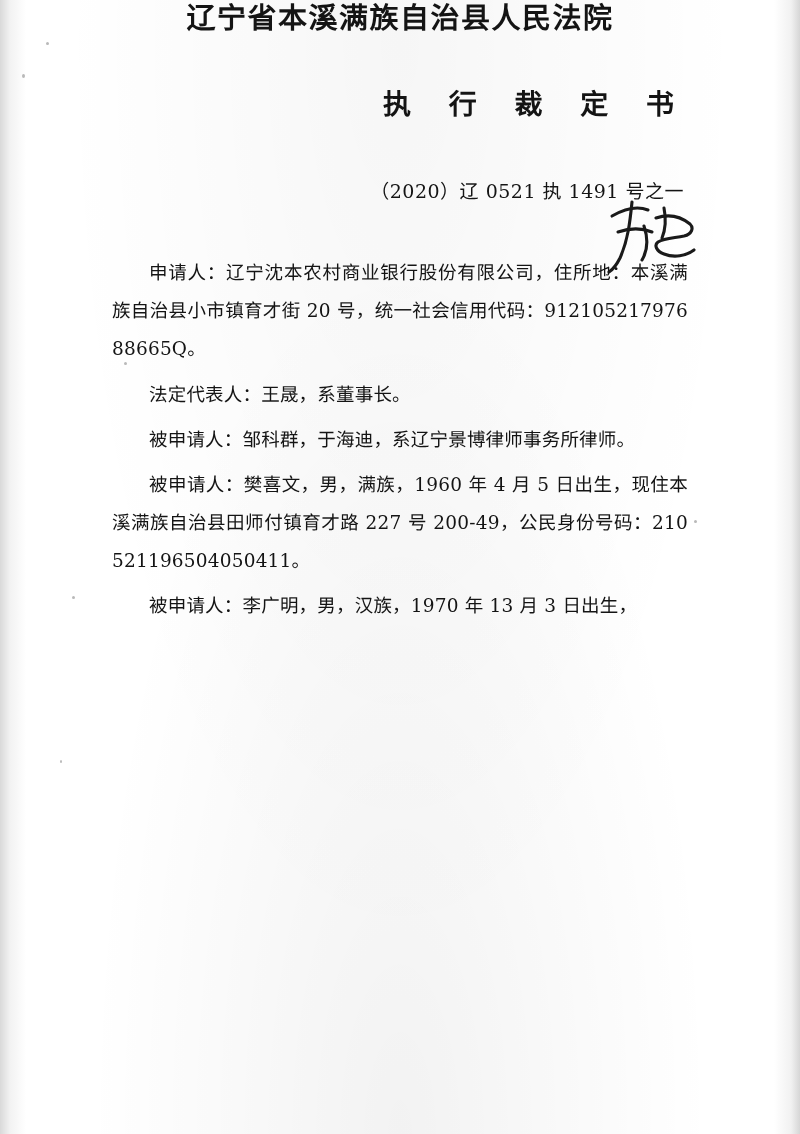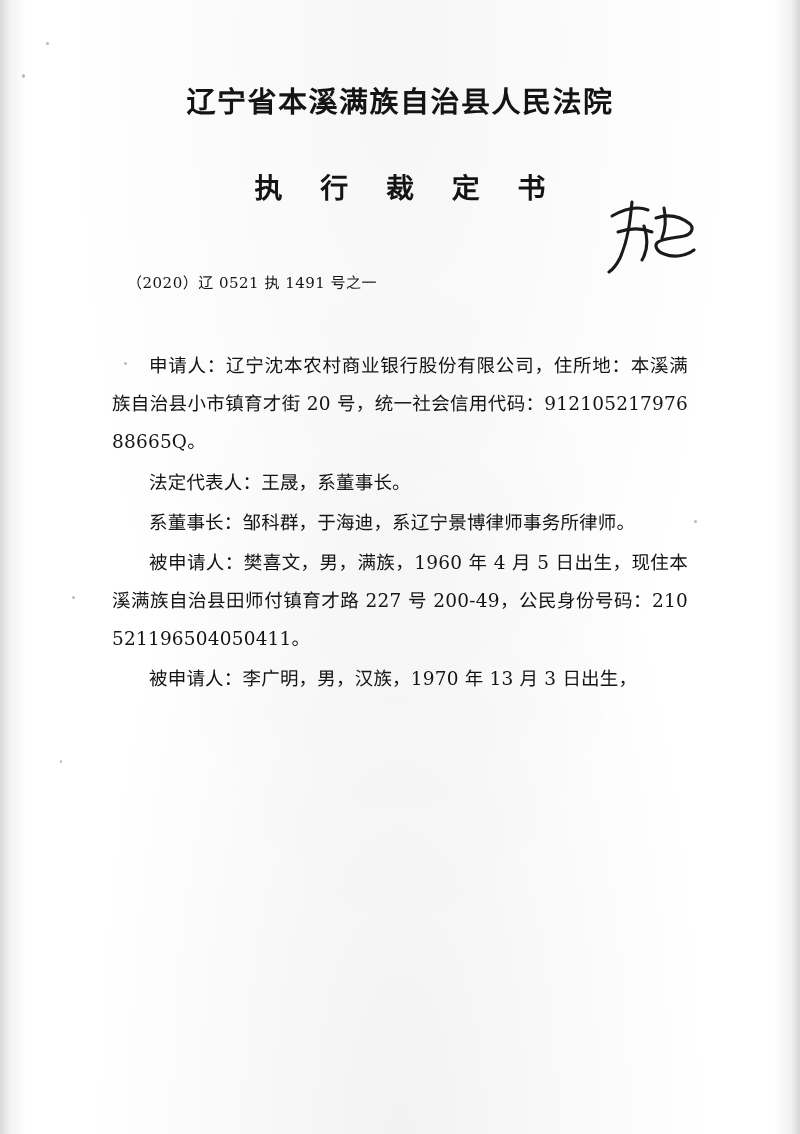--- a/index.html
+++ b/index.html
@@ -36,53 +36,52 @@
   }
 
   .content {
     position: relative;
     z-index: 2;
     padding: 0 112px;
   }
 
   .doc-title {
     margin: 0;
-    padding-top: 84px;
     text-align: center;
     font-size: 29px;
     font-weight: 700;
     letter-spacing: 1.5px;
     line-height: 1.25;
     white-space: nowrap;
   }
 
   .doc-subtitle {
     margin: 0;
     padding-top: 46px;
-    text-align: center;
+    text-align: right;
     font-size: 28px;
     font-weight: 700;
     letter-spacing: 14px;
     text-indent: 14px;
   }
 
   .case-number {
-    margin: 15px;
+    margin: 4px;
     padding-top: 50px;
-    text-align: left;
-    font-size: 15px;
+    text-align: right;
+    font-size: 19px;
     letter-spacing: 0.5px;
   }
 
   .body-block {
     padding-top: 40px;
   }
 
   p.para {
-    margin: 0 0 2px 0;
+    margin: 7px 0 2px 0;
     font-size: 18.5px;
     line-height: 2.06;
     text-align: justify;
     text-justify: inter-ideograph;
     text-indent: 2em;
     letter-spacing: 0.2px;
     word-break: break-all;
   }
 
   
@@ -131,19 +130,19 @@
 
     <h1 class="doc-title">辽宁省本溪满族自治县人民法院</h1>
 
     <h2 class="doc-subtitle">执 行 裁 定 书</h2>
 
     <p class="case-number">（2020）辽 0521 执 1491 号之一</p>
 
     <div class="body-block">
       <p class="para">申请人：辽宁沈本农村商业银行股份有限公司，住所地：本溪满族自治县小市镇育才街 20 号，统一社会信用代码：91210521797688665Q。</p>
       <p class="para">法定代表人：王晟，系董事长。</p>
-      <p class="para">系董事长：邹科群，于海迪，系辽宁景博律师事务所律师。</p>
+      <p class="para">被申请人：邹科群，于海迪，系辽宁景博律师事务所律师。</p>
       <p class="para">被申请人：樊喜文，男，满族，1960 年 4 月 5 日出生，现住本溪满族自治县田师付镇育才路 227 号 200-49，公民身份号码：210521196504050411。</p>
       <p class="para">被申请人：李广明，男，汉族，1970 年 13 月 3 日出生，</p>
     </div>
 
   </div>
 </div>
 
 </body></html>

